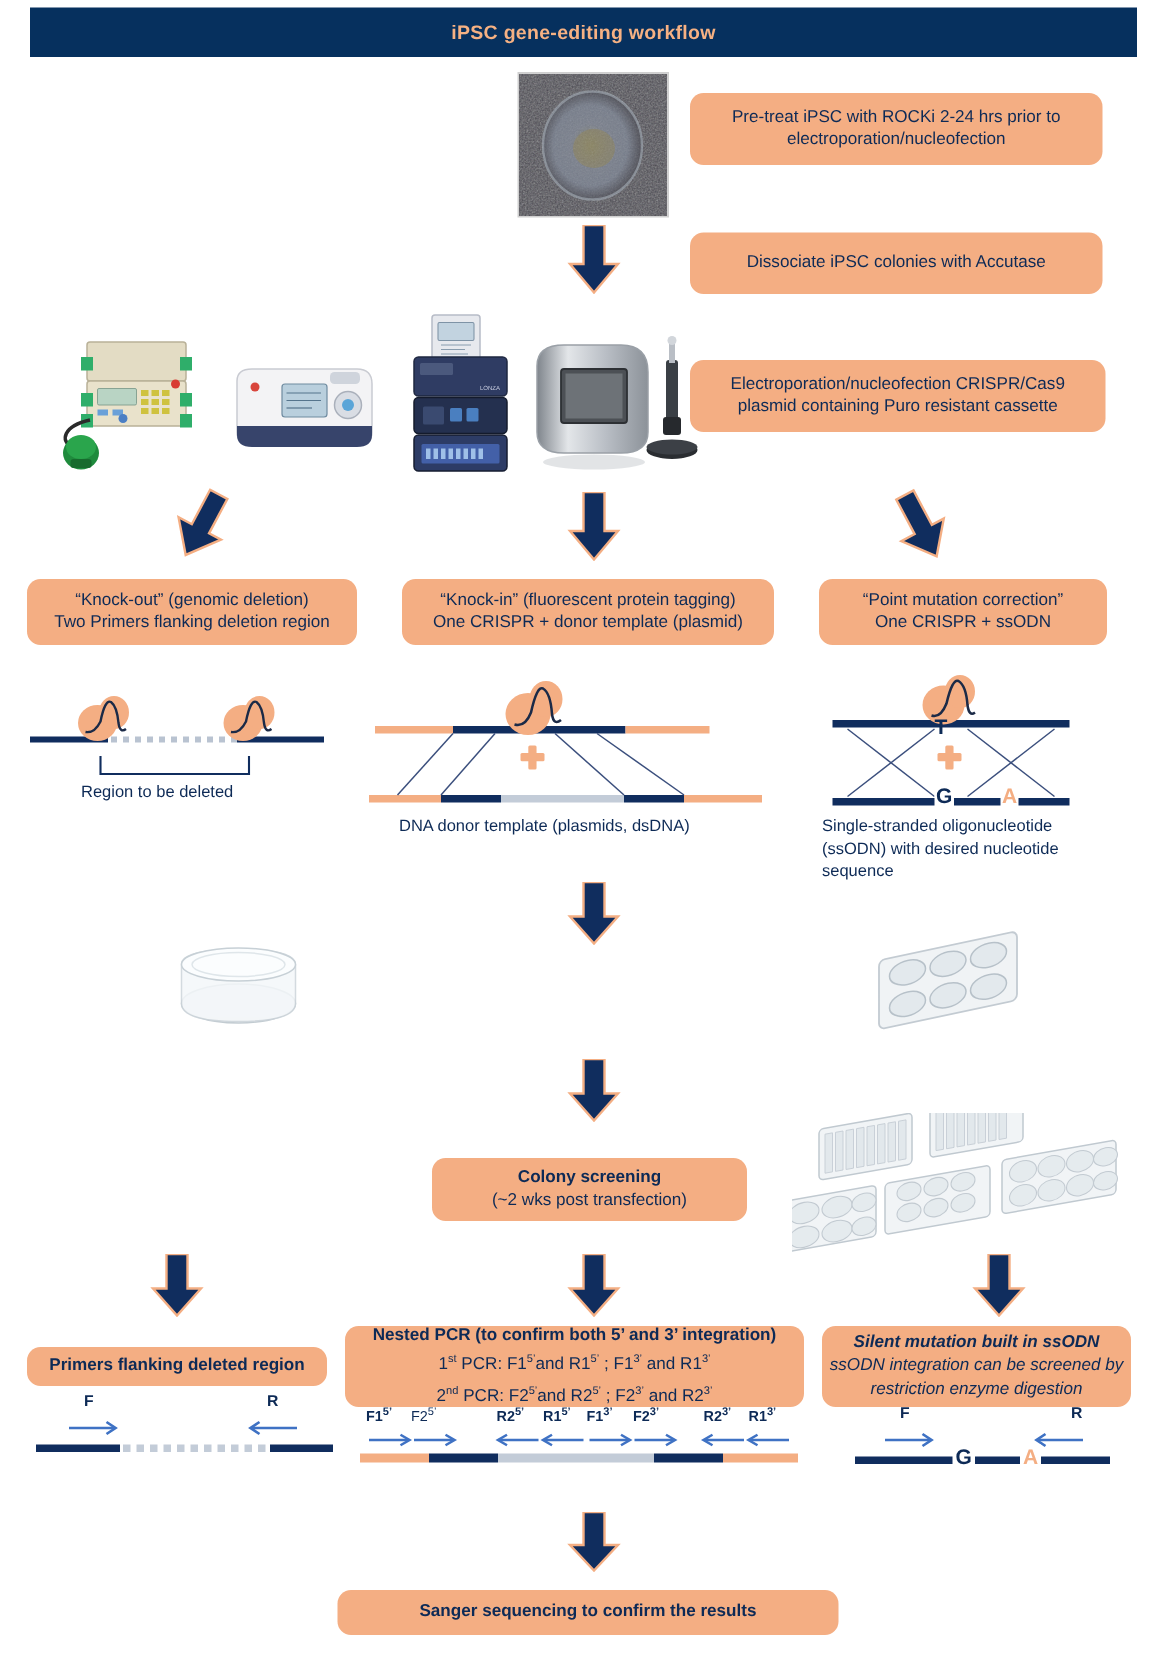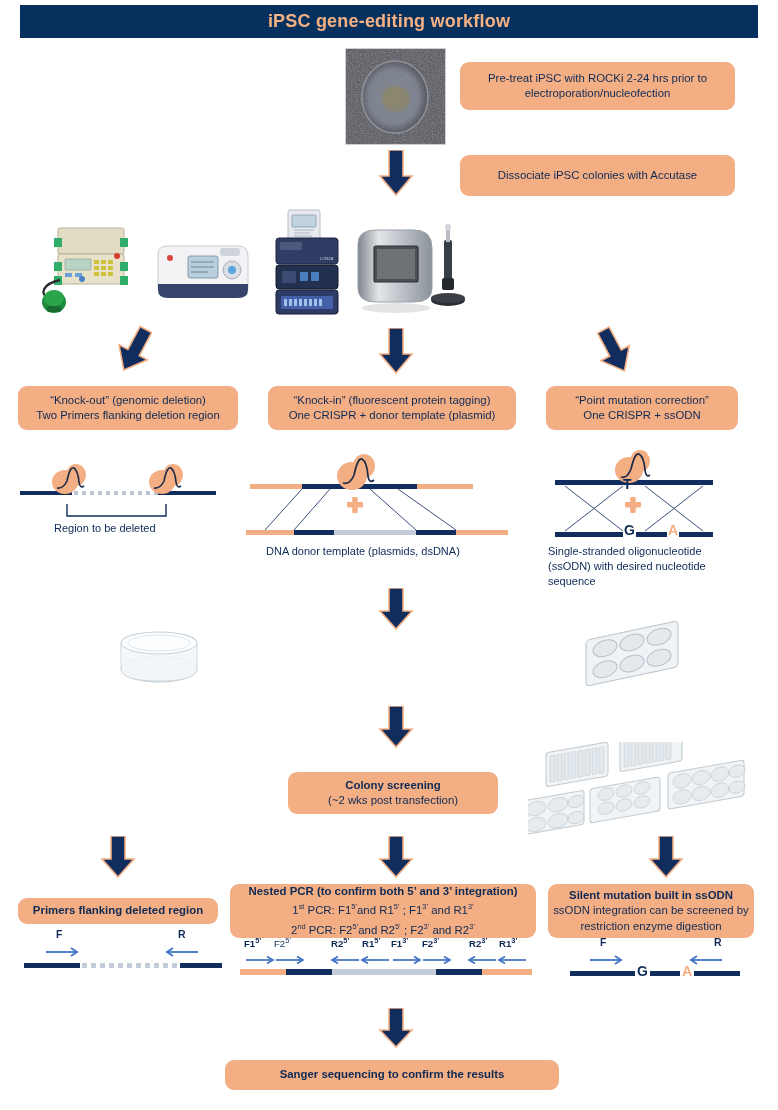--- a/index.html
+++ b/index.html
@@ -14,21 +14,21 @@
   .stage{position:relative;width:778px;height:1110px;}
   .abs{position:absolute;}
 
   
   #title-bar{
     left:20px;top:5px;width:738px;height:33px;
     background:#06305e;
     display:flex;align-items:center;justify-content:center;
   }
   #title-bar .t{
-    color:#f6b183;font-size:18px;font-weight:bold;letter-spacing:.2px;
+    color:#f6b183;font-size:13px;font-weight:bold;letter-spacing:.2px;
   }
 
   
   .box{
     background:#f4ae83;
     border-radius:9px;
     color:#0d2a56;
     font-size:11.4px;
     line-height:15.5px;
     text-align:center;
@@ -197,20 +197,24 @@
       <ellipse cx="44" cy="86" rx="34" ry="5" fill="#d5d8dc" opacity=".7"></ellipse>
       <rect x="92" y="18" width="8" height="40" rx="2" fill="#3a3f45"></rect>
       <rect x="94" y="6" width="4" height="14" fill="#b9bec5"></rect>
       <circle cx="96" cy="5" r="3" fill="#d2d6db"></circle>
       <rect x="90" y="56" width="12" height="12" rx="2" fill="#26292d"></rect>
       <ellipse cx="96" cy="78" rx="17" ry="6" fill="#2a2d31"></ellipse>
       <ellipse cx="96" cy="76" rx="17" ry="5" fill="#3c4046"></ellipse>
     </svg>
   </div>
 
+  <div class="abs box" style="left:460px;top:240px;width:277px;height:48px;">
+    <span class="ln">Electroporation/nucleofection CRISPR/Cas9</span>
+    <span class="ln">plasmid containing Puro resistant cassette</span>
+  </div>
 
   <div class="ar" style="left:110px;top:325px;">
     <svg width="50" height="52" viewBox="0 0 50 52">
       <g transform="rotate(28 25 26)">
         <polygon points="18,2 31,2 31,28 40,28 24,48 8,28 18,28" fill="#102d5e" stroke="#f4ae83" stroke-width="1.6"></polygon>
       </g>
     </svg>
   </div>
   <div class="ar" style="left:378px;top:328px;">
     <svg width="36" height="46" viewBox="0 0 36 46">
@@ -547,21 +551,21 @@
     <div class="lbl small" style="left:14px;top:-2px;font-weight:bold;">F1<span class="sup">5’</span></div>
     <div class="lbl small" style="left:44px;top:-2px;font-weight:normal;">F2<span class="sup">5’</span></div>
     <div class="lbl small" style="left:101px;top:-2px;font-weight:bold;">R2<span class="sup">5’</span></div>
     <div class="lbl small" style="left:132px;top:-2px;font-weight:bold;">R1<span class="sup">5’</span></div>
     <div class="lbl small" style="left:161px;top:-2px;font-weight:bold;">F1<span class="sup">3’</span></div>
     <div class="lbl small" style="left:192px;top:-2px;font-weight:bold;">F2<span class="sup">3’</span></div>
     <div class="lbl small" style="left:239px;top:-2px;font-weight:bold;">R2<span class="sup">3’</span></div>
     <div class="lbl small" style="left:269px;top:-2px;font-weight:bold;">R1<span class="sup">3’</span></div>
   </div>
 
-  <div class="abs box" style="left:548px;top:884px;width:206px;height:54px;padding:4px 6px;">
+  <div class="abs box" style="left:548px;top:884px;width:206px;height:54px;padding:4px 6px;font-style:italic;">
     <span class="ln bold">Silent mutation built in ssODN</span>
     <span class="ln">ssODN integration can be screened by</span>
     <span class="ln">restriction enzyme digestion</span>
   </div>
 
   <div class="abs" style="left:556px;top:938px;width:200px;height:45px;">
     <svg width="200" height="45" viewBox="0 0 200 45">
       <g stroke="#3f72c4" stroke-width="1.8" fill="none">
         <line x1="34" y1="22" x2="64" y2="22"></line>
           <polyline points="59,18 65,22 59,26"></polyline>

